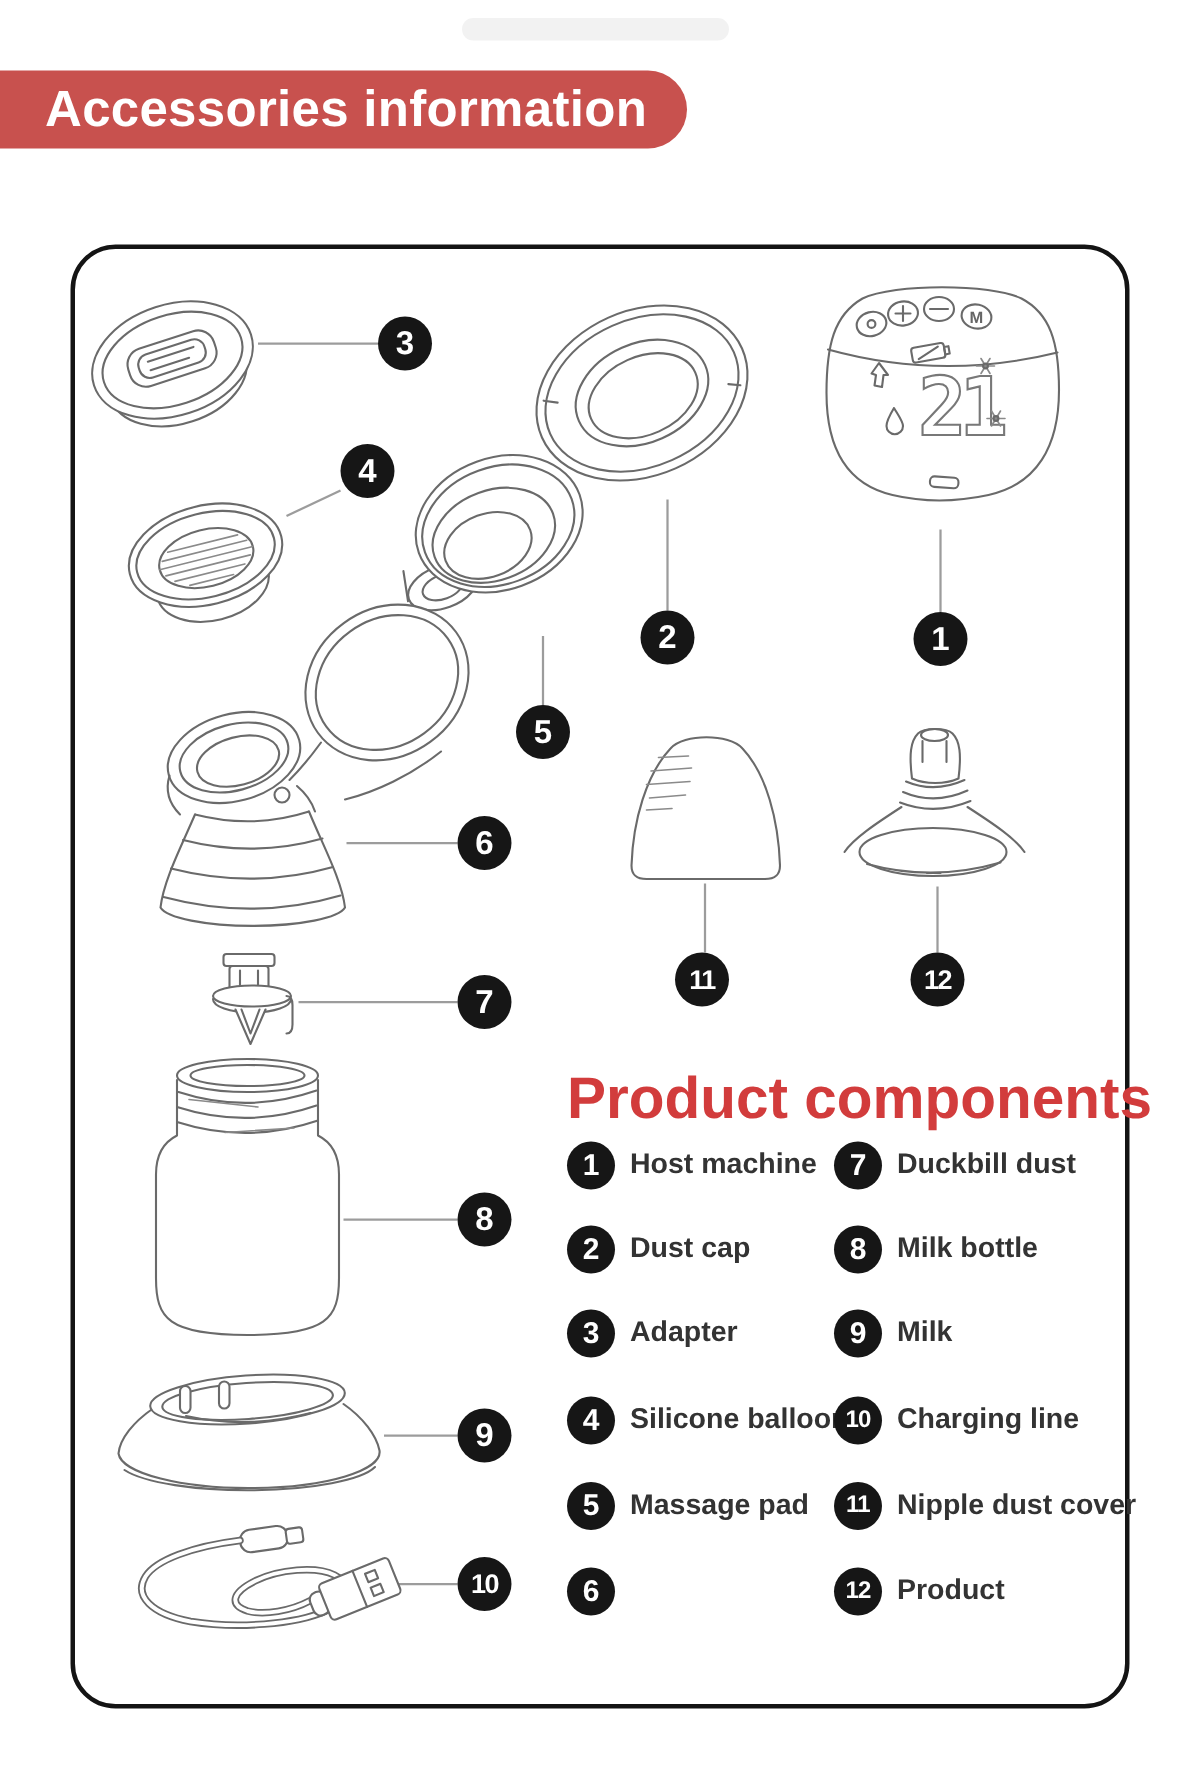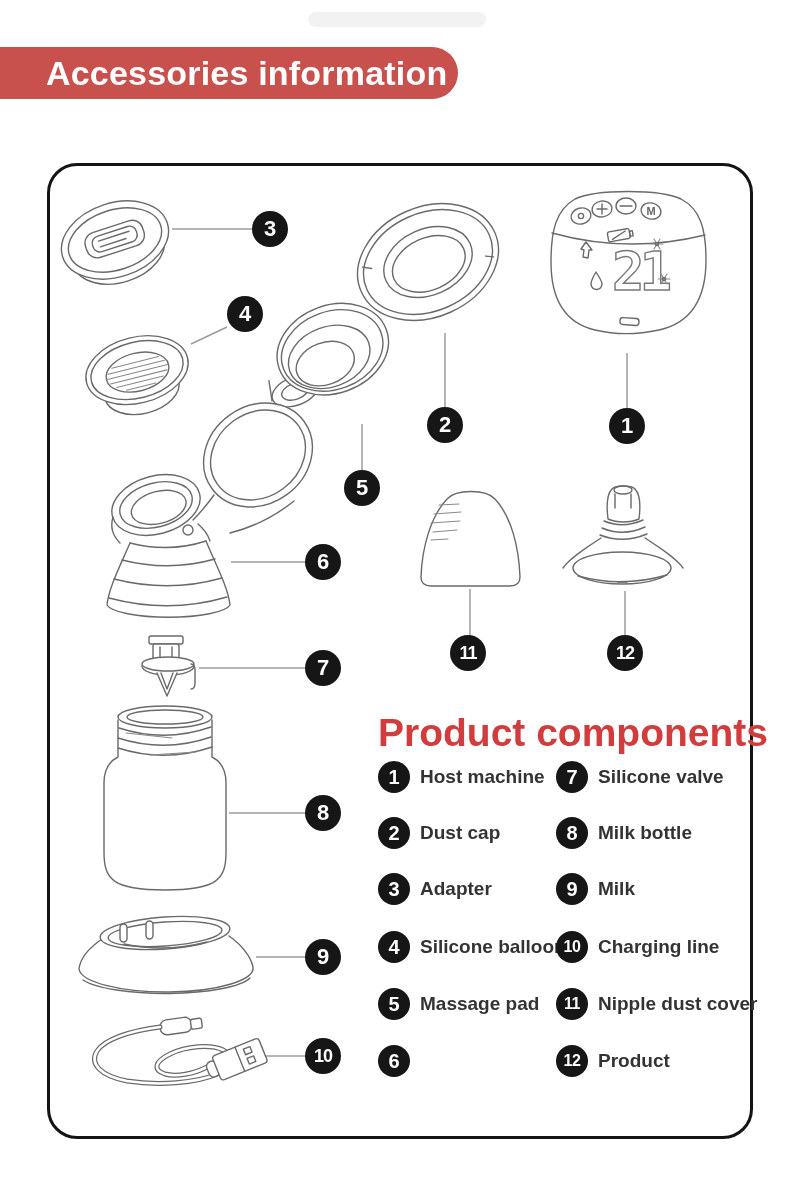--- a/index.html
+++ b/index.html
@@ -5,21 +5,21 @@
   html,body { margin:0; padding:0; }
   body {
     width:800px; height:1181px; position:relative; background:#ffffff;
     font-family:"Liberation Sans", sans-serif; overflow:hidden;
   }
   .smudge { position:absolute; left:308px; top:12px; width:178px; height:15px;
     background:#ededed; border-radius:8px; opacity:.75; }
   .banner {
     position:absolute; left:0; top:47px; width:458px; height:52px;
     background:#c8514e; border-radius:0 26px 26px 0;
-    display:flex; align-items:center; padding-left:46px; box-sizing:border-box;
+    display:flex; align-items:center; padding-left:30px; box-sizing:border-box;
     color:#ffffff; font-size:34px; font-weight:bold; letter-spacing:.2px;
   }
   .frame {
     position:absolute; left:47px; top:163px; width:706px; height:976px;
     border:3px solid #141414; border-radius:30px; box-sizing:border-box; background:#fff;
   }
   svg.art { position:absolute; left:0; top:0; }
   .ln  { fill:none; stroke:#6a6a6a; stroke-width:1.4; stroke-linecap:round; stroke-linejoin:round; }
   .fw  { fill:#ffffff; stroke:#6a6a6a; stroke-width:1.4; stroke-linecap:round; stroke-linejoin:round; }
   .thin{ fill:none; stroke:#8a8a8a; stroke-width:1.1; stroke-linecap:round; }
@@ -277,21 +277,21 @@
 <div class="lrow" style="left:378px;top:988px">
   <span class="lbadge">5</span>
   <span class="ltext">Massage pad</span>
 </div>
 <div class="lrow" style="left:378px;top:1045px">
   <span class="lbadge">6</span>
 </div>
 
 <div class="lrow" style="left:556px;top:761px">
   <span class="lbadge">7</span>
-  <span class="ltext">Silicone valve</span>
+  <span class="ltext">Duckbill dust</span>
 </div>
 <div class="lrow" style="left:556px;top:817px">
   <span class="lbadge">8</span>
   <span class="ltext">Milk bottle</span>
 </div>
 <div class="lrow" style="left:556px;top:873px">
   <span class="lbadge">9</span>
   <span class="ltext">Milk</span>
 </div>
 <div class="lrow" style="left:556px;top:931px">

